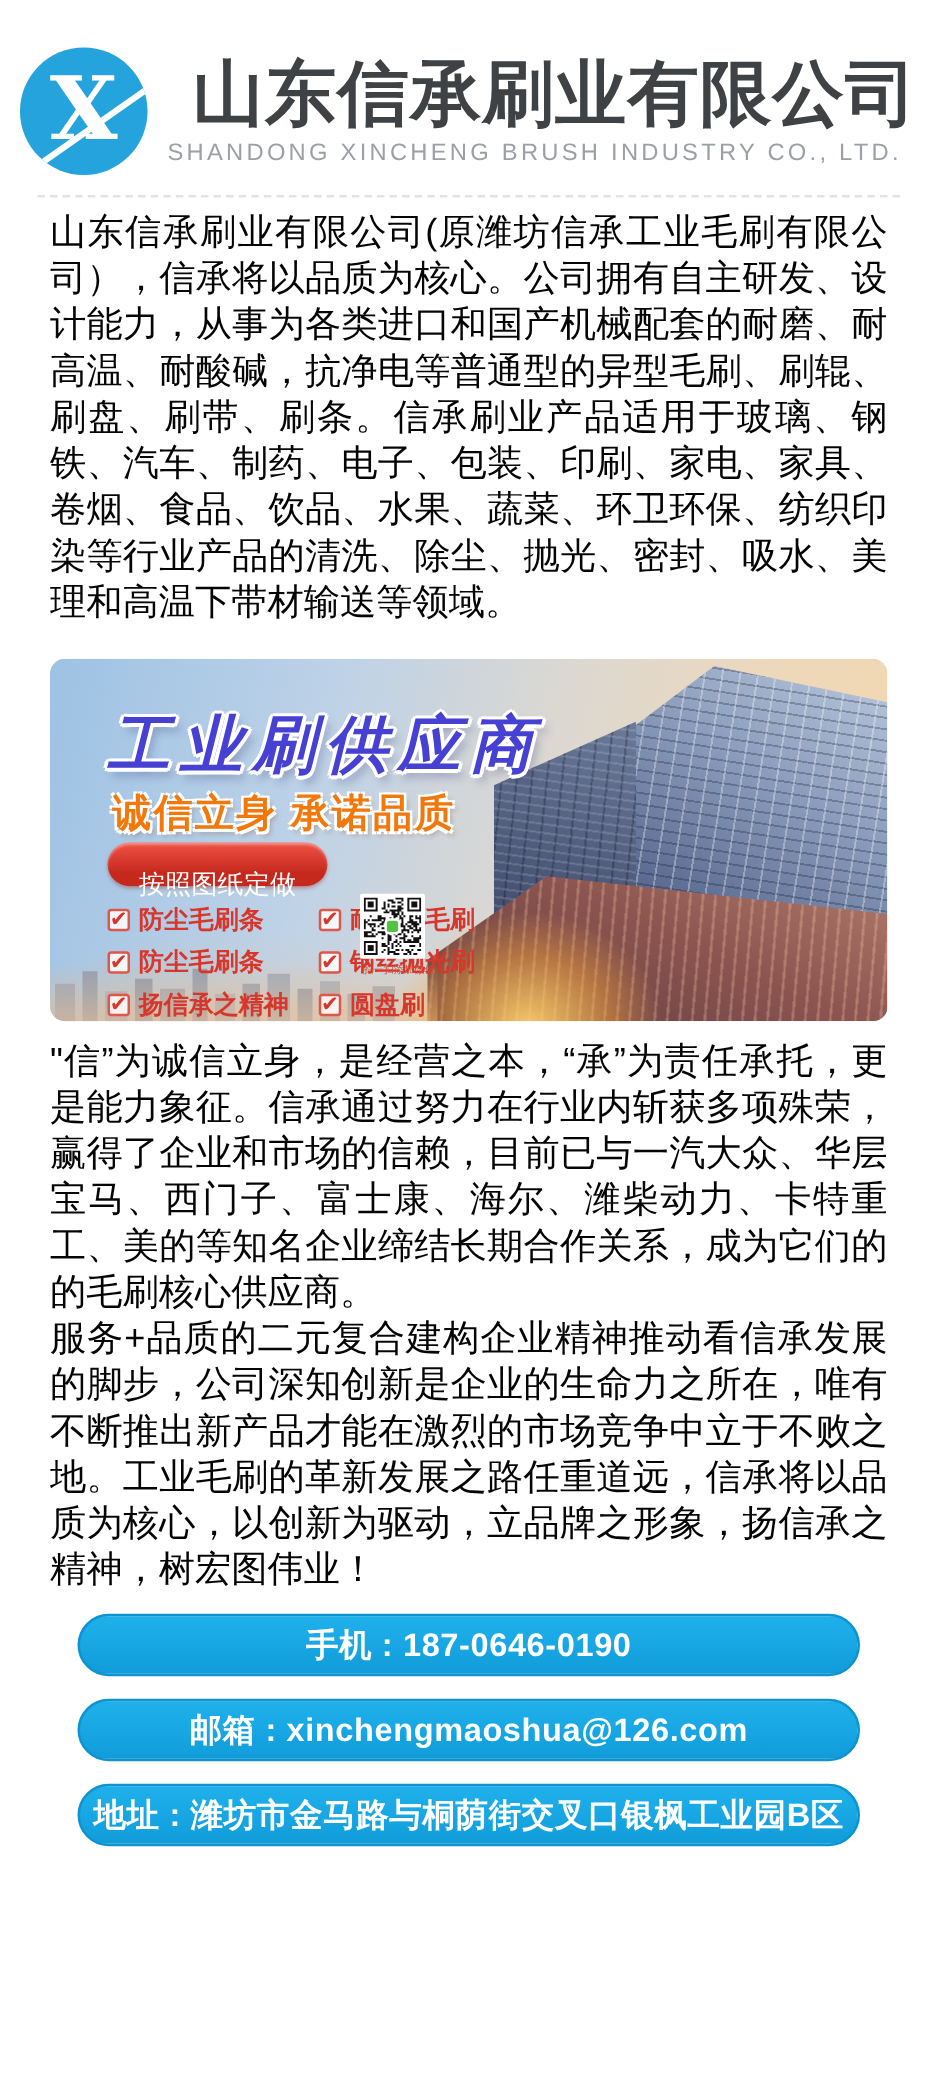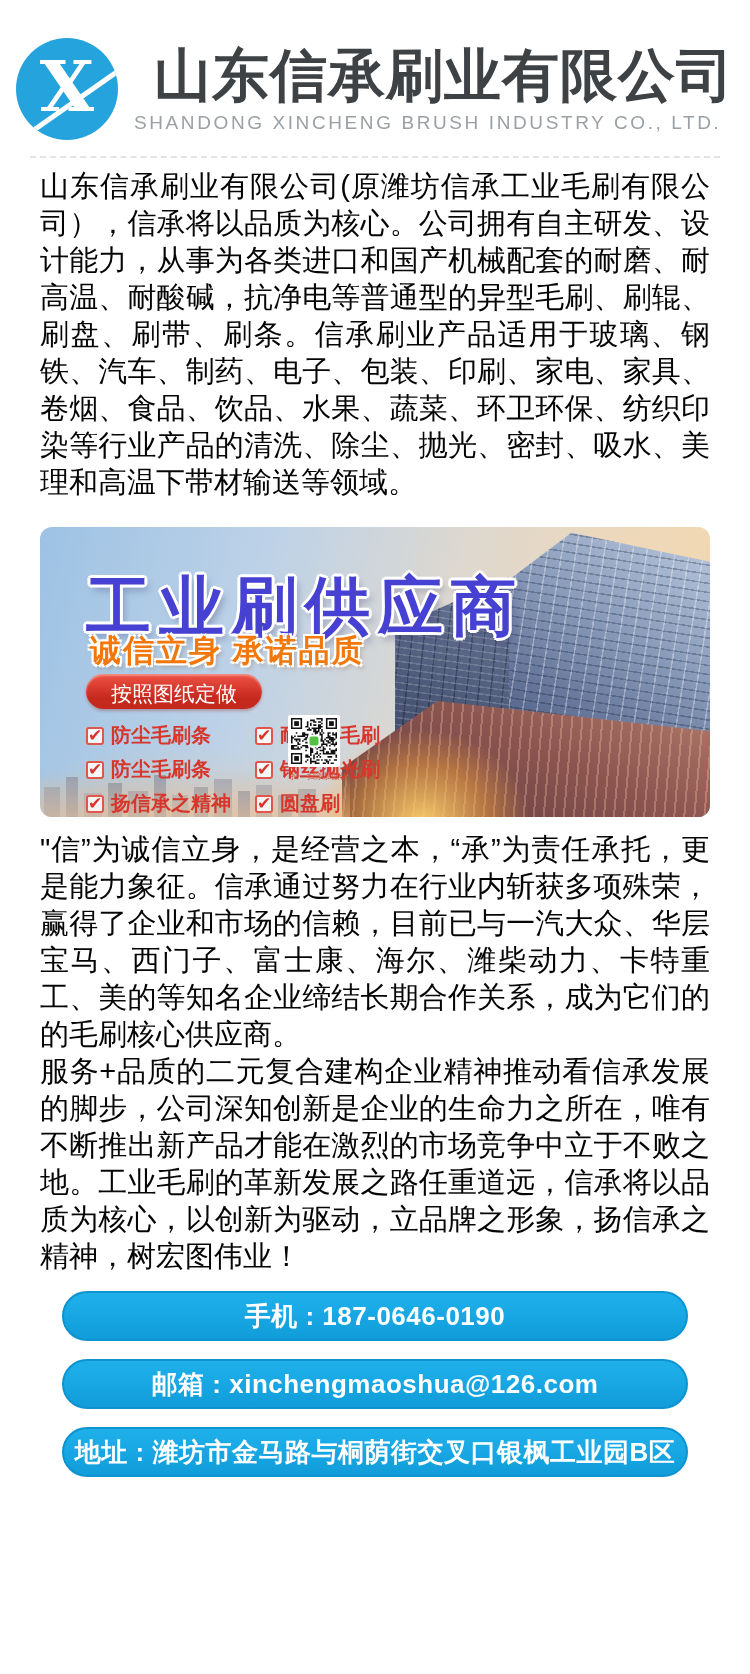--- a/index.html
+++ b/index.html
@@ -135,41 +135,41 @@
       4px 100%, 26px 100%, 44px 100%, 68px 100%, 88px 100%, 114px 100%,
       132px 100%, 154px 100%, 174px 100%, 198px 100%, 216px 100%, 238px 100%, 258px 100%;
     background-size:
       100% 100%,
       16px 30px, 12px 40px, 18px 24px, 14px 34px, 20px 26px, 12px 42px,
       16px 22px, 14px 30px, 18px 38px, 12px 26px, 16px 32px, 14px 22px, 18px 28px;
   }
 
   .banner-headline {
     position: absolute; left: 46px; top: 36px;
-    font-size: 65px; font-weight: bold; 
+    font-size: 50px; font-weight: bold; font-style: italic;
     letter-spacing: 8px;
     color: var(--banner-blue, #4641d2);
     text-shadow:
       -2px -2px 0 #fff, 2px -2px 0 #fff, -2px 2px 0 #fff, 2px 2px 0 #fff,
       -3px 0 0 #fff, 3px 0 0 #fff, 0 -3px 0 #fff, 0 3px 0 #fff,
       4px 6px 7px rgba(60,60,120,.35);
   }
   .banner-subheadline {
     position: absolute; left: 50px; top: 103px;
     font-size: 31px; font-weight: bold;
     letter-spacing: 2px;
     color: var(--banner-orange, #f2780c);
     text-shadow:
       -2px -2px 0 #fff, 2px -2px 0 #fff, -2px 2px 0 #fff, 2px 2px 0 #fff,
       3px 4px 4px rgba(120,60,10,.30);
   }
   .badge {
     position: absolute; left: 46px; top: 147px;
     height: 35px; line-height: 35px;
-    padding: 2px 25px;
+    padding: 16px 25px;
     border-radius: 18px;
     background: linear-gradient(180deg, #ef5345 0%, var(--badge-red, #c5281c) 70%);
     color: #ffffff;
     font-size: 21px;
     box-shadow: inset 0 2px 2px rgba(255,255,255,.35), 0 2px 3px rgba(140,20,10,.3);
   }
   .checklist {
     position: absolute; left: 46px; top: 195px;
     display: grid;
     grid-template-columns: auto auto;

